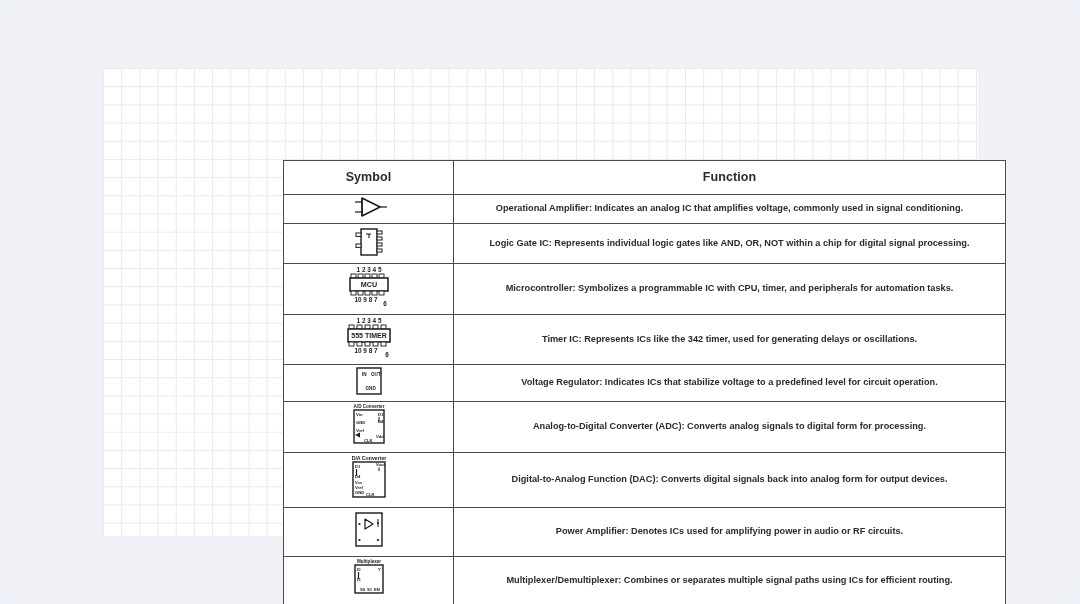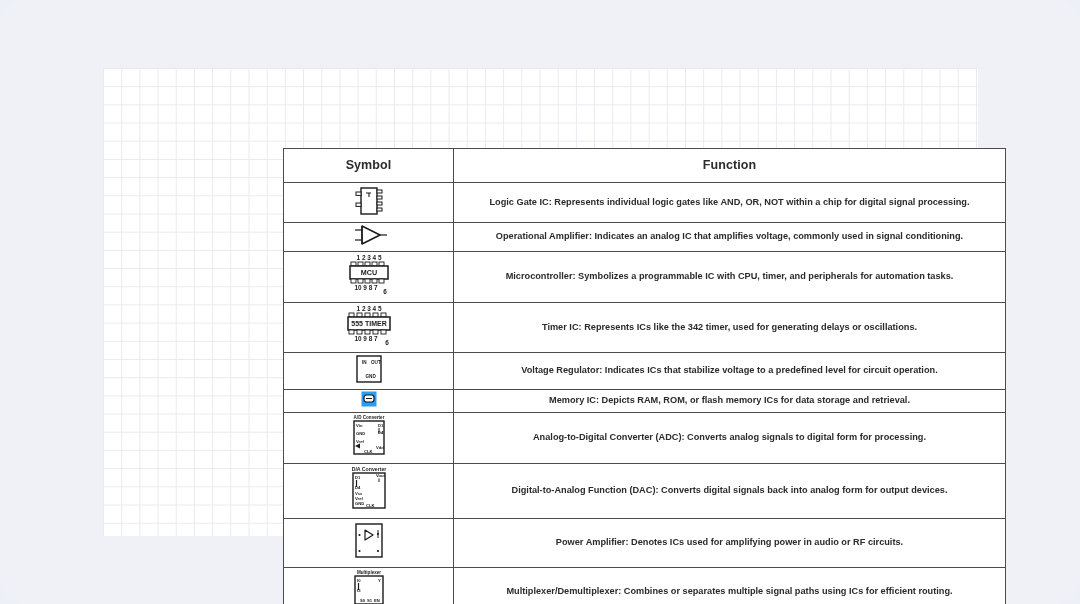--- a/index.html
+++ b/index.html
@@ -30,21 +30,21 @@
     background-image:
       linear-gradient(to right, #e9eaf0 1px, transparent 1px),
       linear-gradient(to bottom, #e9eaf0 1px, transparent 1px);
     background-size: 18.2px 18.2px;
     background-position: 0 0;
   }
   
   #table-wrap {
     position: absolute;
     left: 180px;
-    top: 80px;
+    top: 92px;
     width: 720px;
     height: 426px;
   }
   table.symtable {
     border-collapse: collapse;
     width: 720px;
     background: #ffffff;
     table-layout: fixed;
   }
   table.symtable td, table.symtable th {
@@ -97,54 +97,54 @@
             <th class="col-symbol">
               <div class="hdr-text">Symbol</div>
             </th>
             <th class="col-function">
               <div class="hdr-text">Function</div>
             </th>
           </tr>
         </thead>
         <tbody>
 
+          <tr style="height:29px">
+            <td class="sym-cell">
+              <div class="sym-box">
+                <svg width="44" height="24" viewBox="0 0 44 24">
+                  <path d="M15 3 L33 12 L15 21 Z" fill="#fff" stroke="#1a1a1a" stroke-width="1.4" stroke-linejoin="round"></path>
+                  <line x1="8" y1="7" x2="15" y2="7" stroke="#1a1a1a" stroke-width="1.2"></line>
+                  <line x1="8" y1="17" x2="15" y2="17" stroke="#1a1a1a" stroke-width="1.2"></line>
+                  <line x1="33" y1="12" x2="40" y2="12" stroke="#1a1a1a" stroke-width="1.2"></line>
+                  <line x1="15" y1="3" x2="15" y2="21" stroke="#1a1a1a" stroke-width="1.4"></line>
+                </svg>
+              </div>
+            </td>
+            <td>
+              <div class="fn-text">Operational Amplifier: Indicates an analog IC that amplifies voltage, commonly used in signal conditioning.</div>
+            </td>
+          </tr>
+
           <tr style="height:40px">
             <td class="sym-cell">
               <div class="sym-box">
                 <svg width="44" height="34" viewBox="0 0 44 34">
                   <rect x="14" y="4" width="16" height="26" fill="#fff" stroke="#1a1a1a" stroke-width="1.4"></rect>
                   <rect x="9" y="8" width="5" height="3.4" fill="#fff" stroke="#1a1a1a" stroke-width="1"></rect>
                   <rect x="9" y="19" width="5" height="3.4" fill="#fff" stroke="#1a1a1a" stroke-width="1"></rect>
                   <rect x="30" y="6" width="5" height="3" fill="#fff" stroke="#1a1a1a" stroke-width="1"></rect>
                   <rect x="30" y="12" width="5" height="3" fill="#fff" stroke="#1a1a1a" stroke-width="1"></rect>
                   <rect x="30" y="18" width="5" height="3" fill="#fff" stroke="#1a1a1a" stroke-width="1"></rect>
                   <rect x="30" y="24" width="5" height="3" fill="#fff" stroke="#1a1a1a" stroke-width="1"></rect>
                   <path d="M19 9 h5 M22 9 v4" stroke="#1a1a1a" stroke-width="1.1" fill="none"></path>
                 </svg>
               </div>
             </td>
             <td>
               <div class="fn-text">Logic Gate IC: Represents individual logic gates like AND, OR, NOT within a chip for digital signal processing.</div>
-            </td>
-          </tr>
-
-          <tr style="height:29px">
-            <td class="sym-cell">
-              <div class="sym-box">
-                <svg width="44" height="24" viewBox="0 0 44 24">
-                  <path d="M15 3 L33 12 L15 21 Z" fill="#fff" stroke="#1a1a1a" stroke-width="1.4" stroke-linejoin="round"></path>
-                  <line x1="8" y1="7" x2="15" y2="7" stroke="#1a1a1a" stroke-width="1.2"></line>
-                  <line x1="8" y1="17" x2="15" y2="17" stroke="#1a1a1a" stroke-width="1.2"></line>
-                  <line x1="33" y1="12" x2="40" y2="12" stroke="#1a1a1a" stroke-width="1.2"></line>
-                  <line x1="15" y1="3" x2="15" y2="21" stroke="#1a1a1a" stroke-width="1.4"></line>
-                </svg>
-              </div>
-            </td>
-            <td>
-              <div class="fn-text">Operational Amplifier: Indicates an analog IC that amplifies voltage, commonly used in signal conditioning.</div>
             </td>
           </tr>
 
           <tr style="height:49px">
             <td class="sym-cell">
               <div class="sym-box">
                 <svg width="60" height="46" viewBox="0 0 60 46">
                   <text x="30" y="8" text-anchor="middle" font-family="Liberation Sans, sans-serif" font-size="6.4" font-weight="bold" fill="#1a1a1a">1 2 3 4 5</text>
                   <g stroke="#1a1a1a" stroke-width="0.9" fill="#fff">
                     <rect x="12" y="10" width="5" height="4"></rect>
@@ -212,34 +212,20 @@
                   <text x="22" y="11" font-family="Liberation Sans, sans-serif" font-size="4.6" font-weight="bold" fill="#1a1a1a">OUT</text>
                   <text x="16.5" y="25" font-family="Liberation Sans, sans-serif" font-size="4.6" font-weight="bold" fill="#1a1a1a">GND</text>
                 </svg>
               </div>
             </td>
             <td>
               <div class="fn-text">Voltage Regulator: Indicates ICs that stabilize voltage to a predefined level for circuit operation.</div>
             </td>
           </tr>
 
-          <tr style="height:21px">
-            <td class="sym-cell">
-              <div class="sym-box">
-                <svg width="24" height="18" viewBox="0 0 24 18">
-                  <rect x="4.5" y="1.5" width="15" height="15" fill="#2a9df4"></rect>
-                  <rect x="7" y="5" width="10" height="7" rx="2.5" fill="#fff" stroke="#1a1a1a" stroke-width="1.2"></rect>
-                  <line x1="9" y1="8.5" x2="15" y2="8.5" stroke="#1a1a1a" stroke-width="1"></line>
-                </svg>
-              </div>
-            </td>
-            <td>
-              <div class="fn-text">Memory IC: Depicts RAM, ROM, or flash memory ICs for data storage and retrieval.</div>
-            </td>
-          </tr>
 
           <tr style="height:48px">
             <td class="sym-cell">
               <div class="sym-box">
                 <svg width="62" height="46" viewBox="0 0 62 46">
                   <text x="31" y="6" text-anchor="middle" font-family="Liberation Sans, sans-serif" font-size="4.6" font-weight="bold" fill="#1a1a1a">A/D Converter</text>
                   <rect x="16" y="8" width="30" height="33" fill="#fff" stroke="#1a1a1a" stroke-width="1.4"></rect>
                   <text x="18" y="14" font-family="Liberation Sans, sans-serif" font-size="4.2" font-weight="bold" fill="#1a1a1a">Vin</text>
                   <text x="18" y="22" font-family="Liberation Sans, sans-serif" font-size="4.2" font-weight="bold" fill="#1a1a1a">GND</text>
                   <text x="18" y="30" font-family="Liberation Sans, sans-serif" font-size="4.2" font-weight="bold" fill="#1a1a1a">Vref</text>

